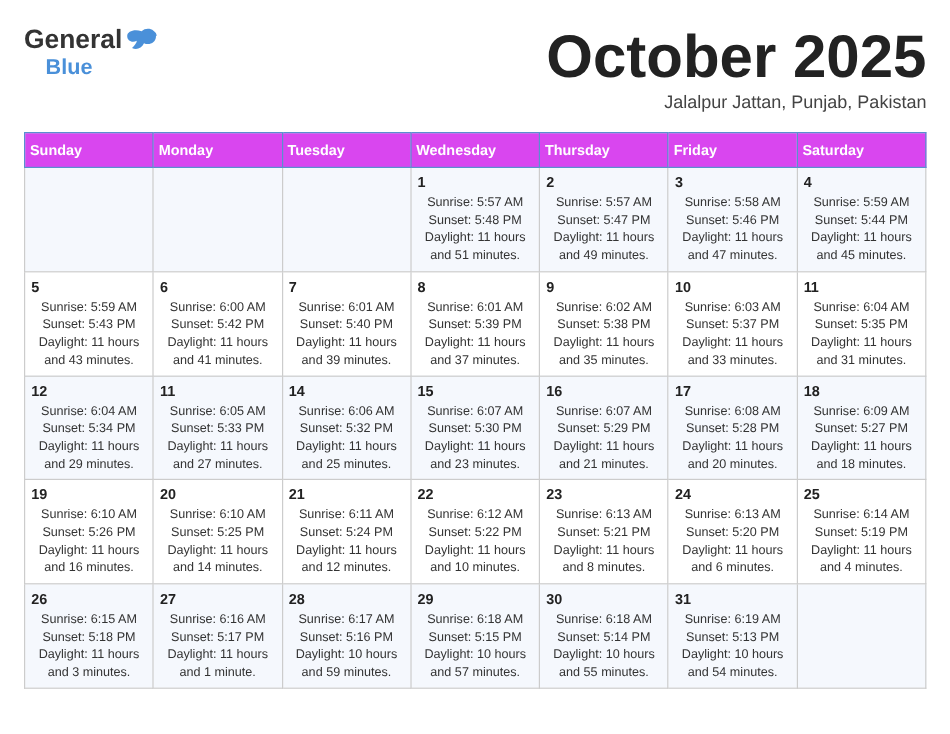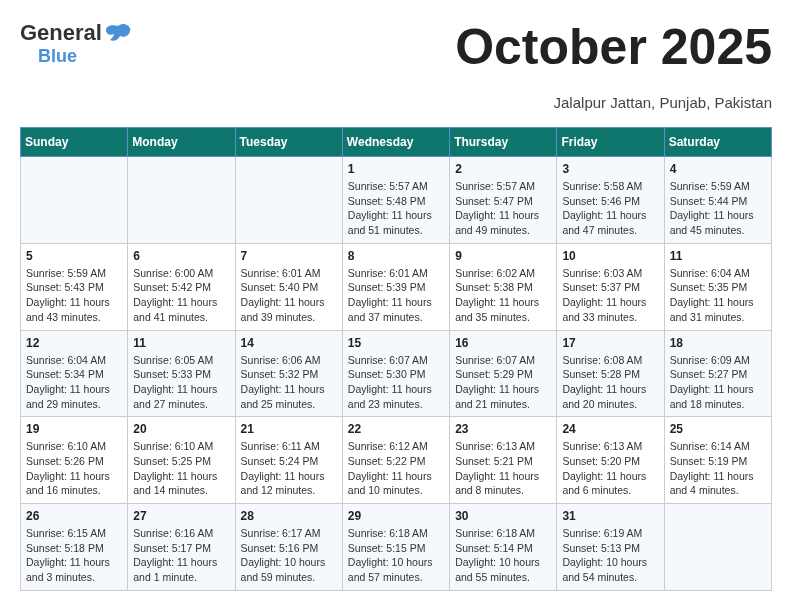--- a/index.html
+++ b/index.html
@@ -39,29 +39,29 @@
     }
     .month-title {
       font-size: 50px;
       font-weight: bold;
       color: #222;
       line-height: 1.1;
     }
     .subtitle {
       font-size: 15px;
       color: #444;
-      margin-top: 19px;
+      margin-top: 2px;
     }
     .calendar {
       width: 100%;
       border-collapse: collapse;
       font-size: 11px;
     }
     .calendar thead th {
-      background-color: #0f766e;
+      background-color: #d946ef;
       color: #fff;
       padding: 7px 4px;
       text-align: left;
       font-size: 12px;
       font-weight: bold;
       border: 1px solid #5a8fcf;
     }
     .calendar tbody td {
       vertical-align: top;
       border: 1px solid #ccc;
@@ -80,20 +80,21 @@
       font-weight: bold;
       font-size: 12px;
       color: #222;
       display: block;
       margin-bottom: 3px;
     }
     .day-info {
       color: #333;
       font-size: 10.5px;
       line-height: 1.4;
+      text-align: center;
     }
     .empty-cell {
       background: #f5f8fd;
     }
   </style>
 </head>
 <body>
 
 <div class="header">
   <div class="logo">

